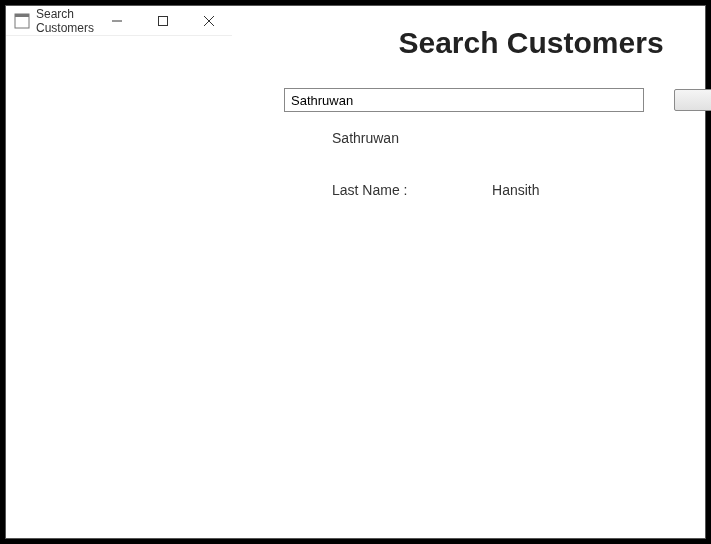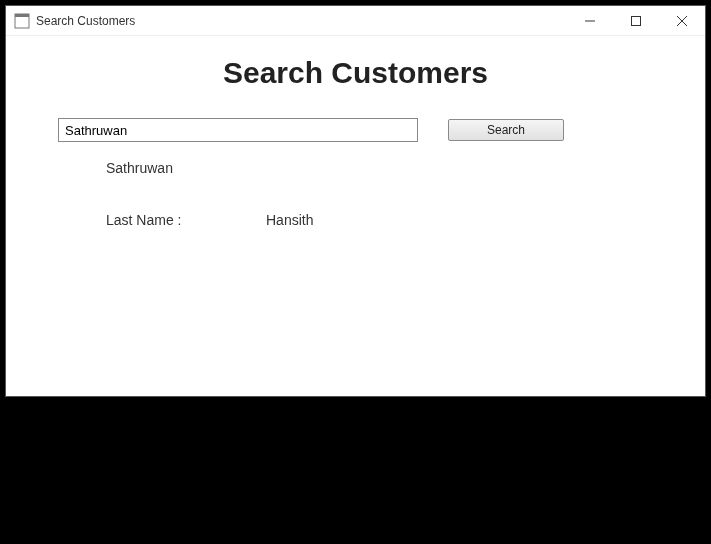--- a/index.html
+++ b/index.html
@@ -16,24 +16,24 @@
     }
     .outer-frame {
       background: #000;
       padding: 5px;
       width: 711px;
       height: 544px;
     }
     .window {
       background: #fff;
       width: 701px;
-      height: 392px;
+      height: 534px;
       border: 1px solid #555;
       display: flex;
-      flex-direction: column;
+      flex-direction: row;
     }
     .titlebar {
       height: 30px;
       display: flex;
       align-items: center;
       padding-left: 8px;
       border-bottom: 1px solid #eee;
       font-size: 12px;
       color: #333;
     }

